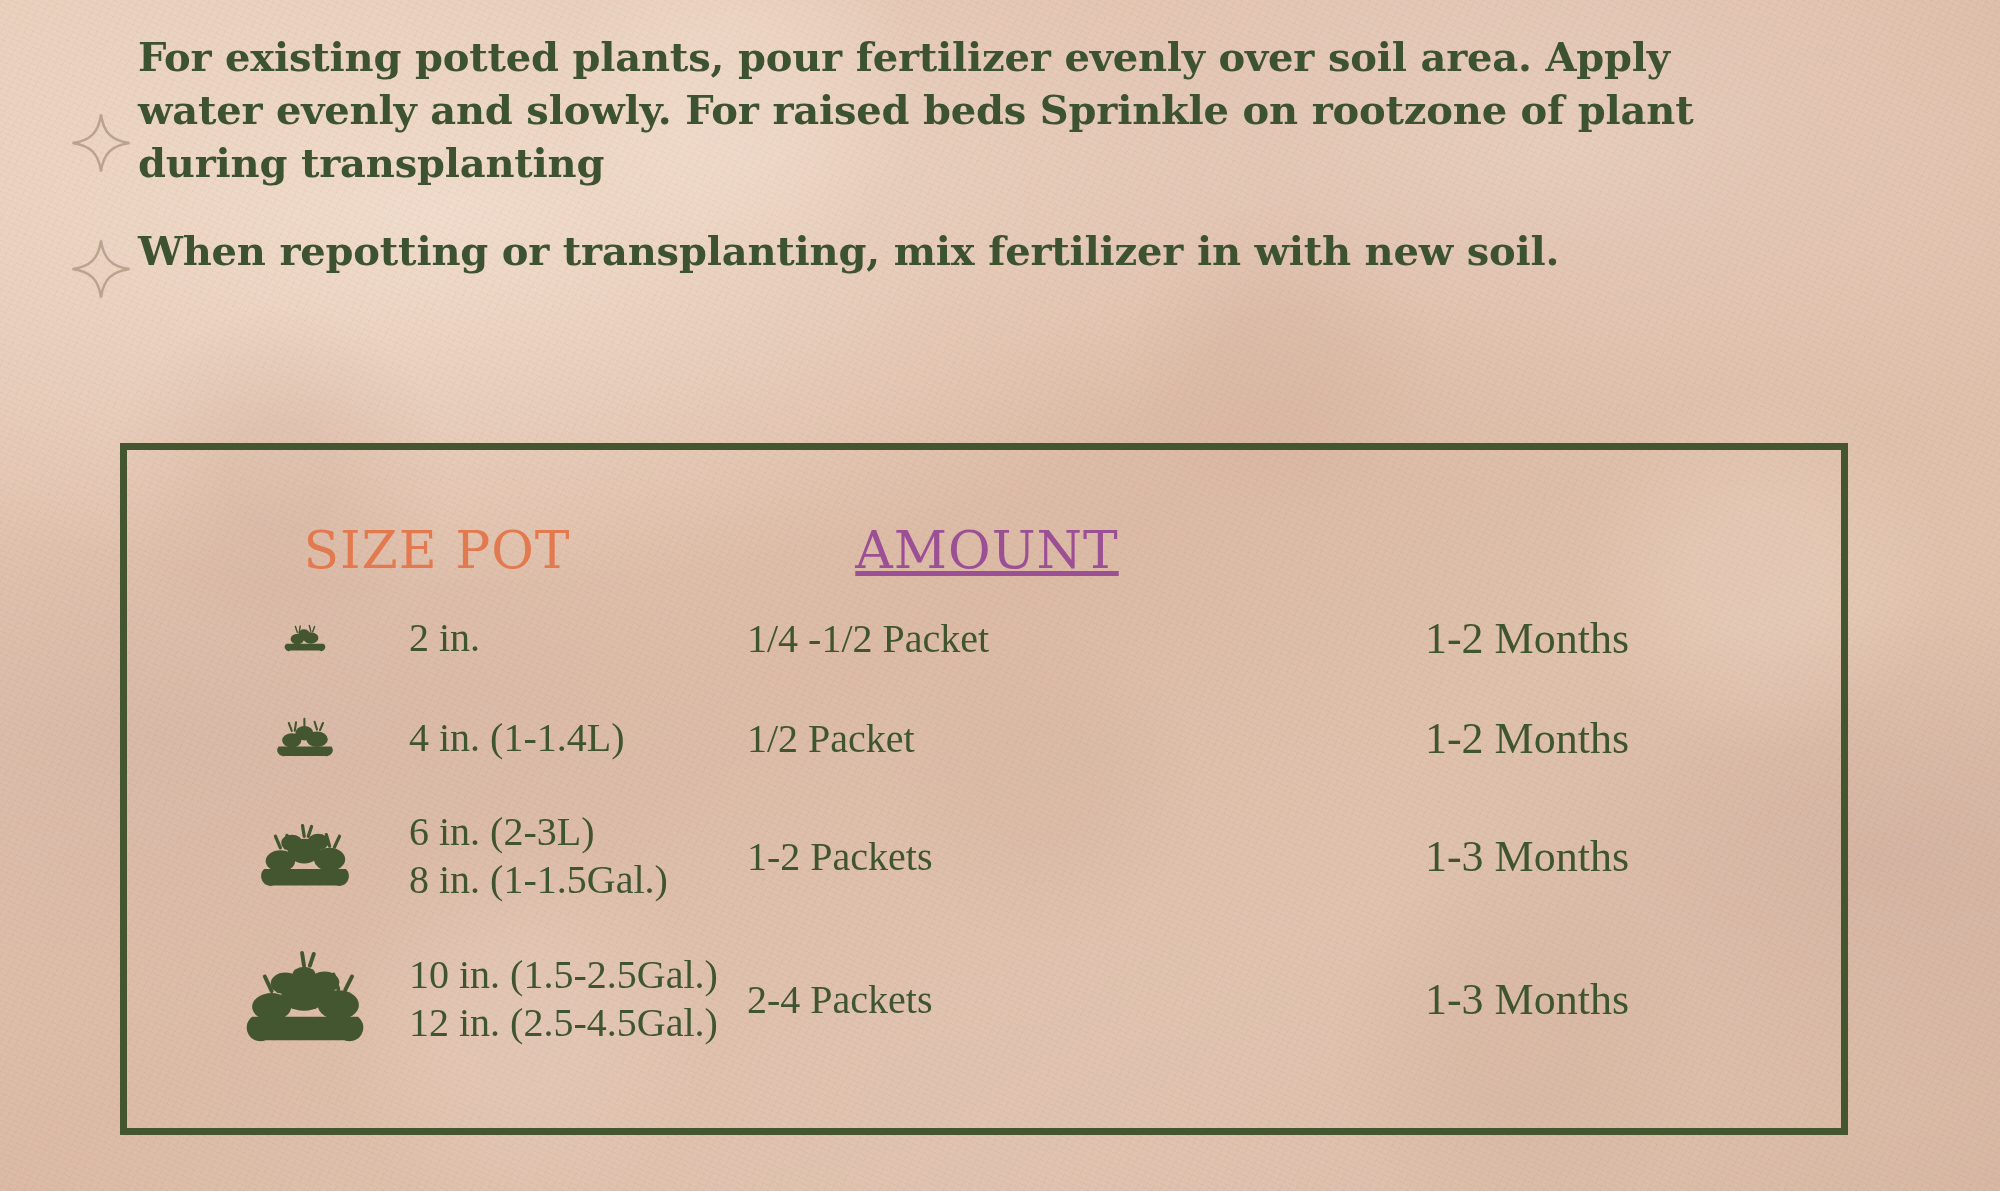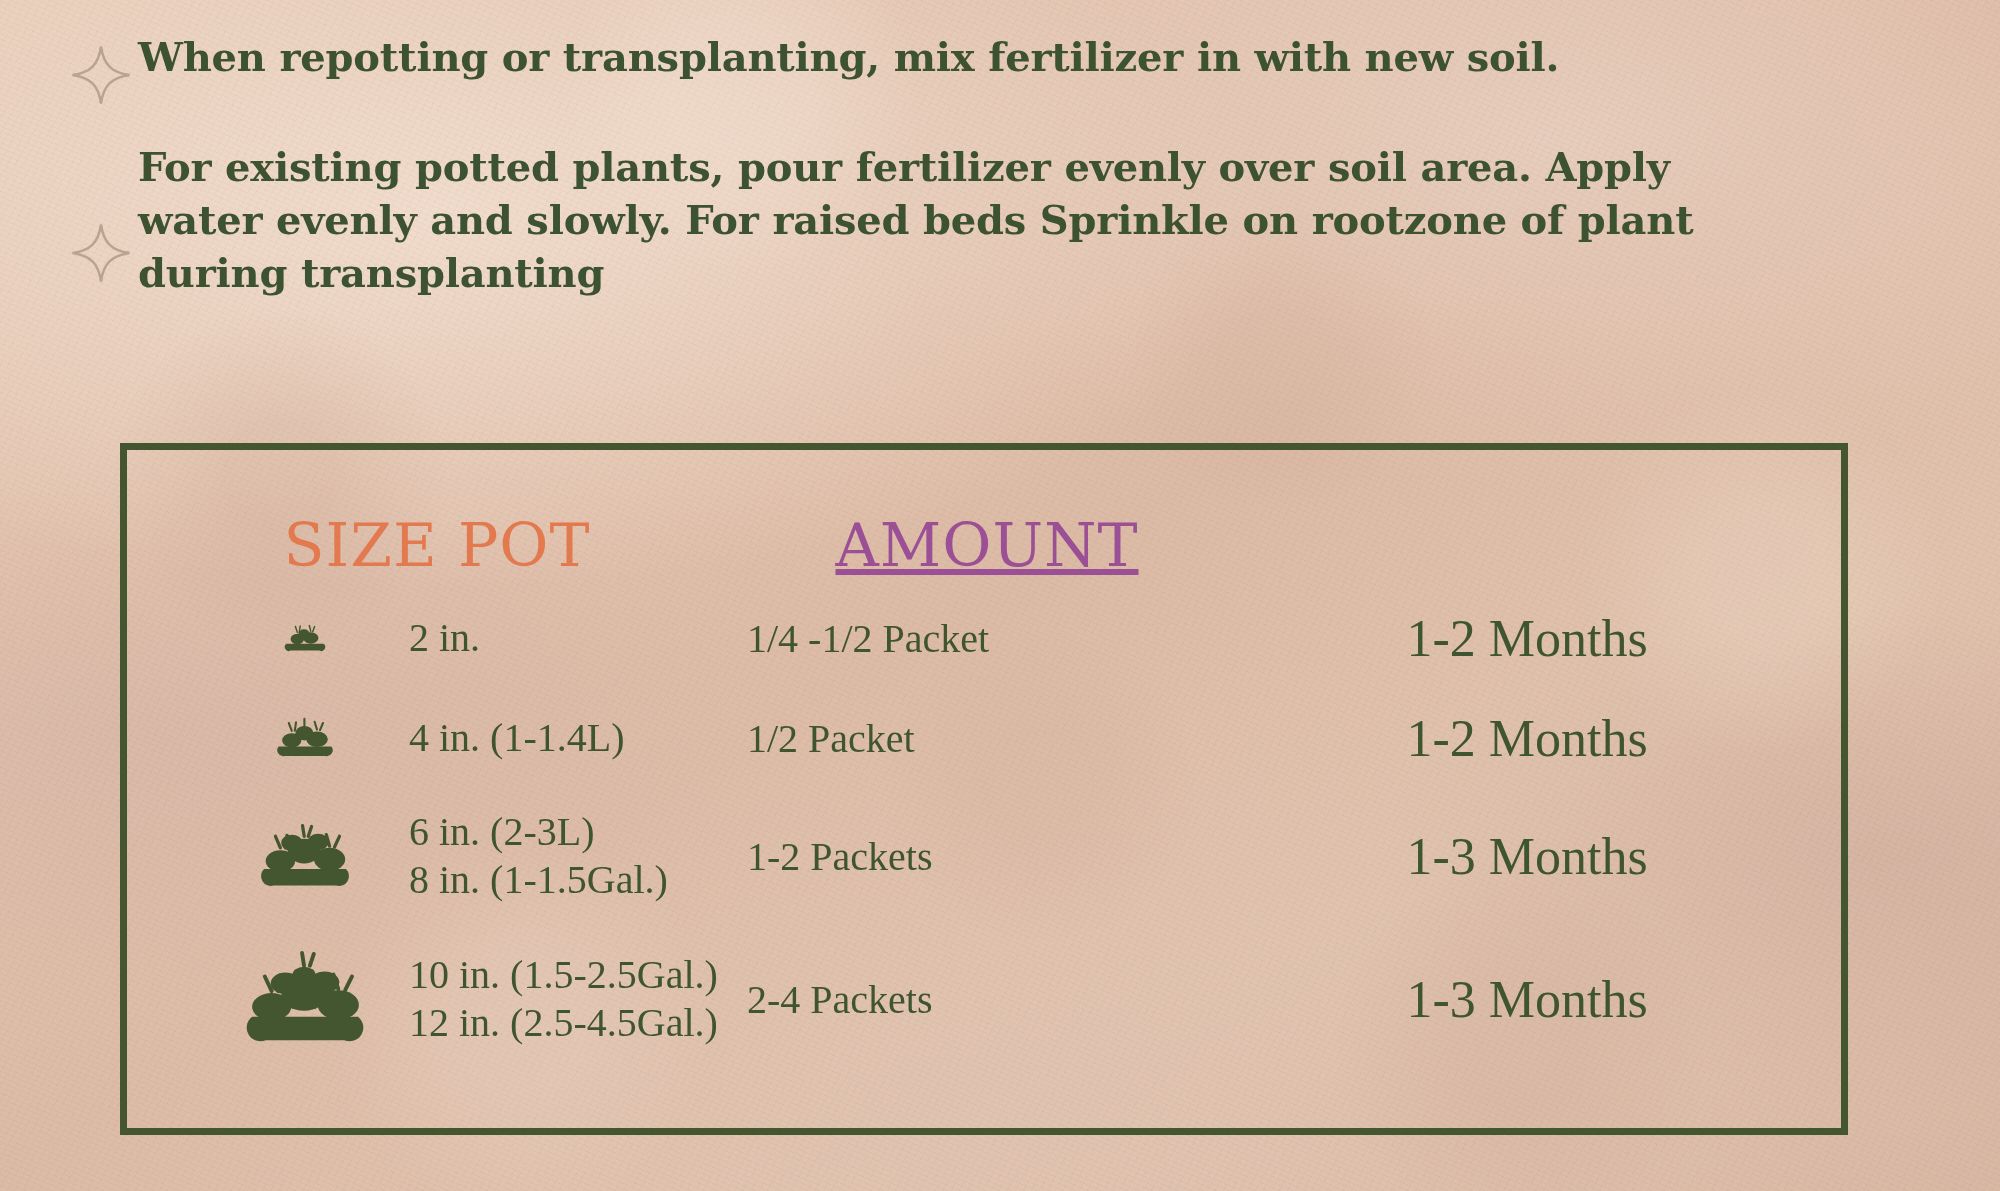--- a/index.html
+++ b/index.html
@@ -100,21 +100,21 @@
     padding-top: 36px;
     box-sizing: border-box;
   }
   .col-size   { width: 620px; }
   .col-amount { width: 480px; text-decoration: underline; }
   .col-freq   { width: 600px; }
 
   .head-label {
     text-align: center;
     font-family: "DejaVu Serif", serif;
-    font-size: 60px;
+    font-size: 52px;
     letter-spacing: 1px;
     text-transform: uppercase;
     font-weight: normal;
   }
   .head-size   { color: #e2794f; }
   .head-amount { color: #9b4f94; }
   .head-freq   { color: #b4822c; }
 
   .rows { padding-top: 8px; }
   .row {
@@ -146,53 +146,53 @@
     width: 480px;
     text-align: left;
     font-family: "Liberation Serif", serif;
     font-size: 40px;
     color: #3f5430;
   }
   .cell-freq {
     width: 600px;
     text-align: center;
     font-family: "Liberation Serif", serif;
-    font-size: 52px;
+    font-size: 44px;
     color: #3f5430;
   }
   .r0 { height: 100px; }
   .r1 { height: 100px; }
   .r2 { height: 136px; }
   .r3 { height: 150px; }
 </style>
 </head>
 <body>
 
 <div class="page">
   <div class="grain"></div>
   <div class="blotch"></div>
 
   <div class="bullets">
 
+    <div class="bullet-row second">
+      <span class="spark">
+        <svg viewBox="0 0 100 100" width="62" height="62">
+          <path d="M50 4 C54 33 67 46 96 50 C67 54 54 67 50 96 C46 67 33 54 4 50 C33 46 46 33 50 4 Z" fill="none" stroke="#bba48f" stroke-width="4"></path>
+        </svg>
+      </span>
+      <div class="bullet-text" style="max-width:1640px">For existing potted plants, pour fertilizer evenly over soil area. Apply water evenly and slowly. For raised beds Sprinkle on rootzone of plant during transplanting</div>
+    </div>
+
     <div class="bullet-row first">
       <span class="spark">
         <svg viewBox="0 0 100 100" width="62" height="62">
           <path d="M50 4 C54 33 67 46 96 50 C67 54 54 67 50 96 C46 67 33 54 4 50 C33 46 46 33 50 4 Z" fill="none" stroke="#bba48f" stroke-width="4"></path>
         </svg>
       </span>
       <div class="bullet-text">When repotting or transplanting, mix fertilizer in with new soil.</div>
-    </div>
-
-    <div class="bullet-row second">
-      <span class="spark">
-        <svg viewBox="0 0 100 100" width="62" height="62">
-          <path d="M50 4 C54 33 67 46 96 50 C67 54 54 67 50 96 C46 67 33 54 4 50 C33 46 46 33 50 4 Z" fill="none" stroke="#bba48f" stroke-width="4"></path>
-        </svg>
-      </span>
-      <div class="bullet-text" style="max-width:1640px">For existing potted plants, pour fertilizer evenly over soil area. Apply water evenly and slowly. For raised beds Sprinkle on rootzone of plant during transplanting</div>
     </div>
 
   </div>
 
   <div class="card">
 
     <div class="head-row">
       <div class="col-size head-label head-size">Size Pot</div>
       <div class="col-amount head-label head-amount">Amount</div>
     </div>

